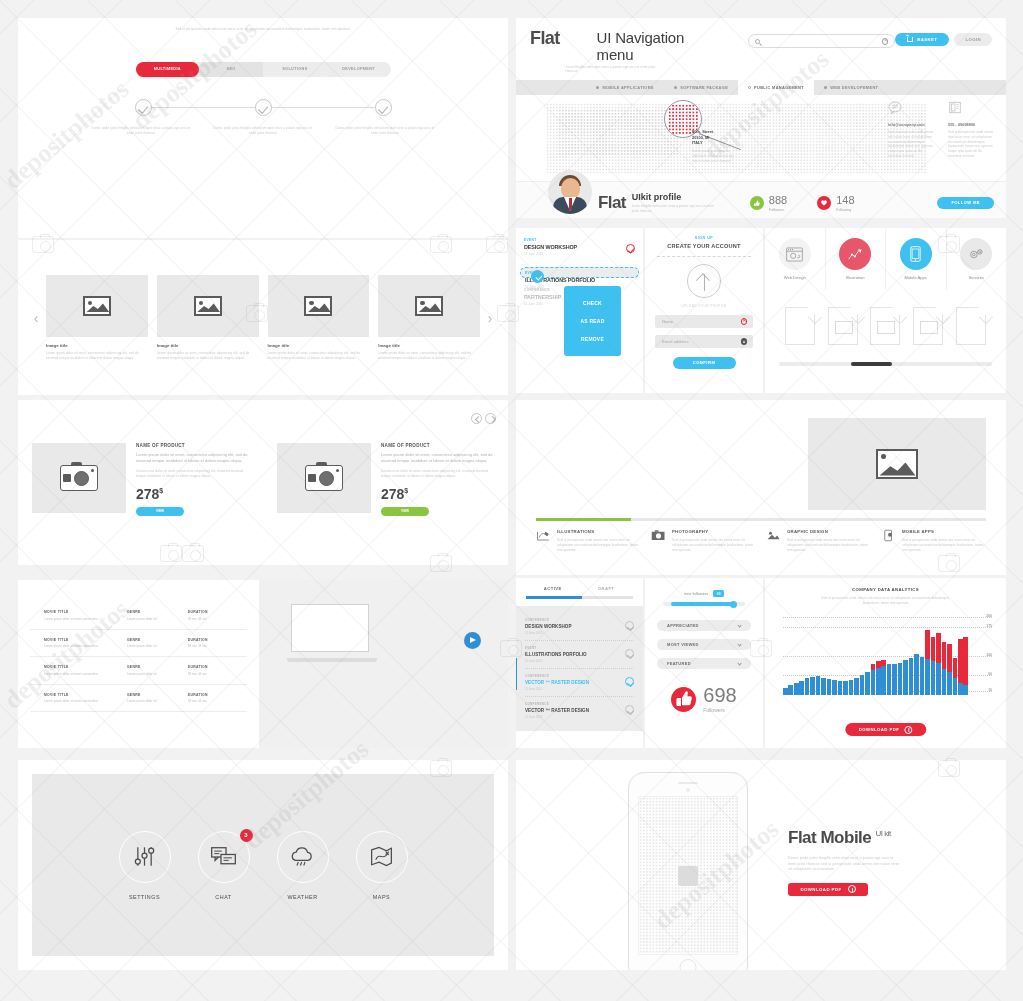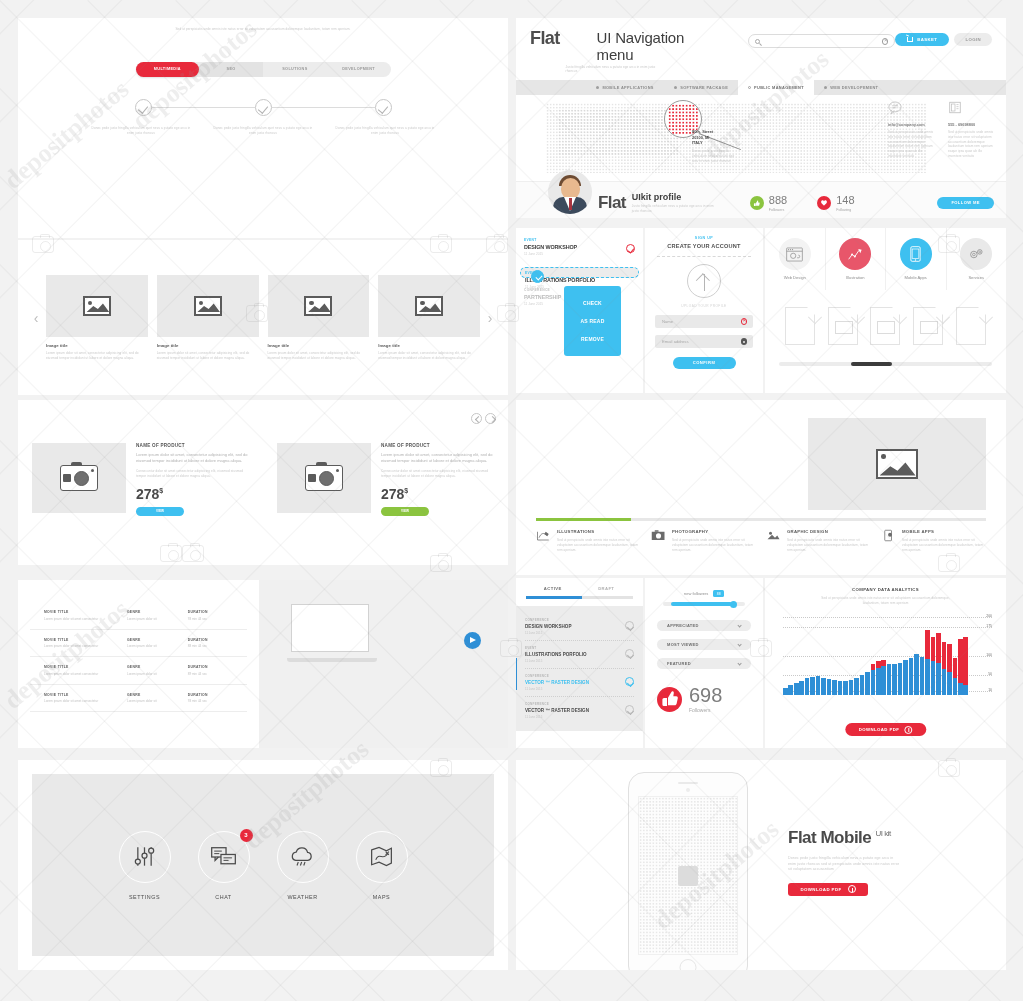--- a/index.html
+++ b/index.html
@@ -230,21 +230,21 @@
   .evlist .lbar { position:absolute; left:-2px; top:52px; width:3px; height:32px; background:#2e8fd6;}
   .fol { padding:12px 12px 0; }
   .fol .lbl { font-size:4px; color:#8f8f8f; text-align:center; margin-bottom:5px; position:relative;}
   .fol .tag { display:inline-block; background:#3ec0f0; color:#fff; font-size:3.4px; padding:1.6px 3.4px; border-radius:1.5px; margin-left:4px; vertical-align:middle;}
   .slider { height:4px; background:#ececec; border-radius:2px; position:relative; margin:0 6px 14px;}
   .slider i { display:block; height:4px; width:74%; margin-left:10%; background:#3ec0f0; border-radius:2px;}
   .slider .kn { position:absolute; left:82%; top:-1.5px; width:7px;height:7px;border-radius:50%;background:#3ec0f0;}
   .sel { height:11px; background:#ececec; border-radius:6px; margin-bottom:8px; position:relative;}
   .sel span { position:absolute; left:10px; top:3.1px; font-size:4px; font-weight:bold; color:#6d6d6d; letter-spacing:.3px;}
   .sel i { position:absolute; right:10px; top:4.2px; width:3.2px;height:3.2px;border:1px solid #9b9b9b;border-top:none;border-left:none;transform:rotate(45deg);}
-  .likebox { display:flex; align-items:center; justify-content:flex-start; gap:7px; margin-top:16px;}
+  .likebox { display:flex; align-items:center; justify-content:center; gap:7px; margin-top:16px;}
   .likebox .cir { width:25px;height:25px;border-radius:50%;background:#e8293b;position:relative;}
   .likebox .n { font-size:20px; color:#7d7d7d; line-height:1;}
   .likebox .l { font-size:5px; color:#a8a8a8; margin-top:2px;}
   .chartwrap { padding:9px 10px 0; height:100%; position:relative;}
   .chartwrap .ct { text-align:center; font-size:4.3px; font-weight:bold; color:#4f4f4f; letter-spacing:.35px;}
   .chartwrap .cs { text-align:center; margin:4px auto 0; width:135px;}
   .plot { position:relative; height:83px; margin:6px 28px 0 8px; }
   .plot .grid { position:absolute; left:0; right:-24px; border-top:1px dotted #c9c9c9; }
   .plot .gl { position:absolute; right:-24px; font-size:3.4px; color:#6f6f6f; transform:translateY(-3px);}
   .bars { position:absolute; left:0; right:0; bottom:0; height:83px; display:flex; align-items:flex-end; gap:.9px;}

